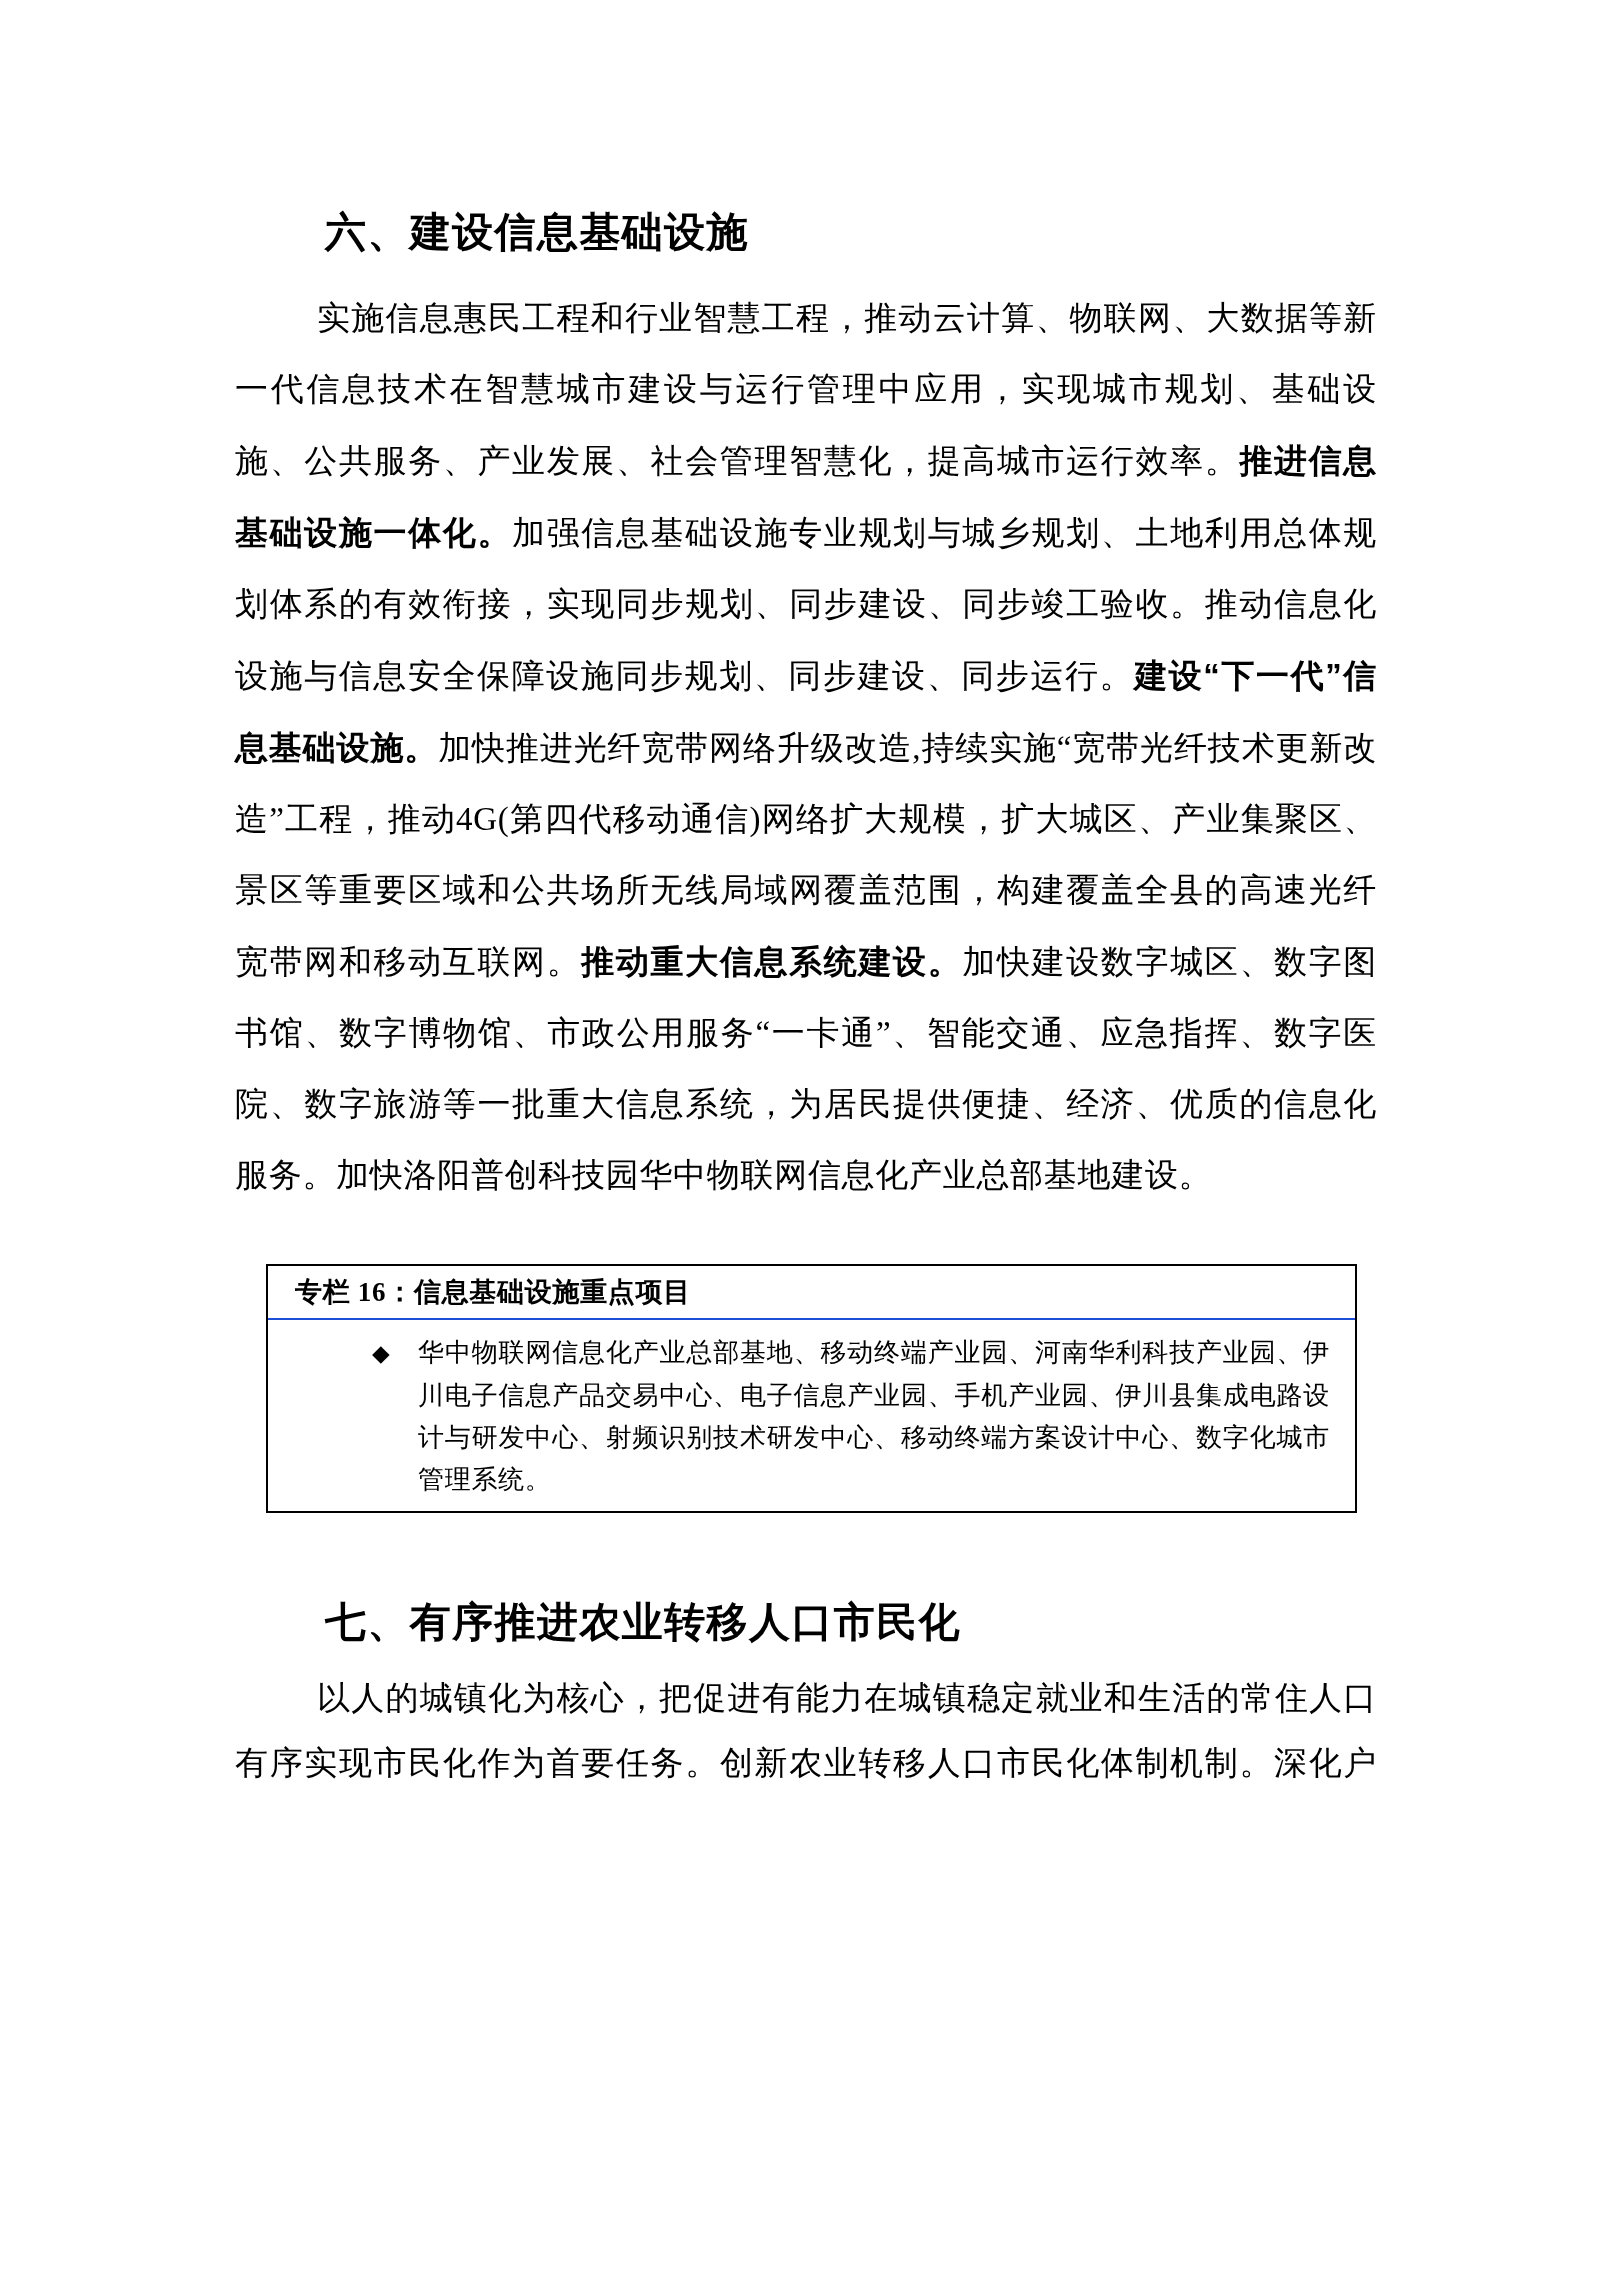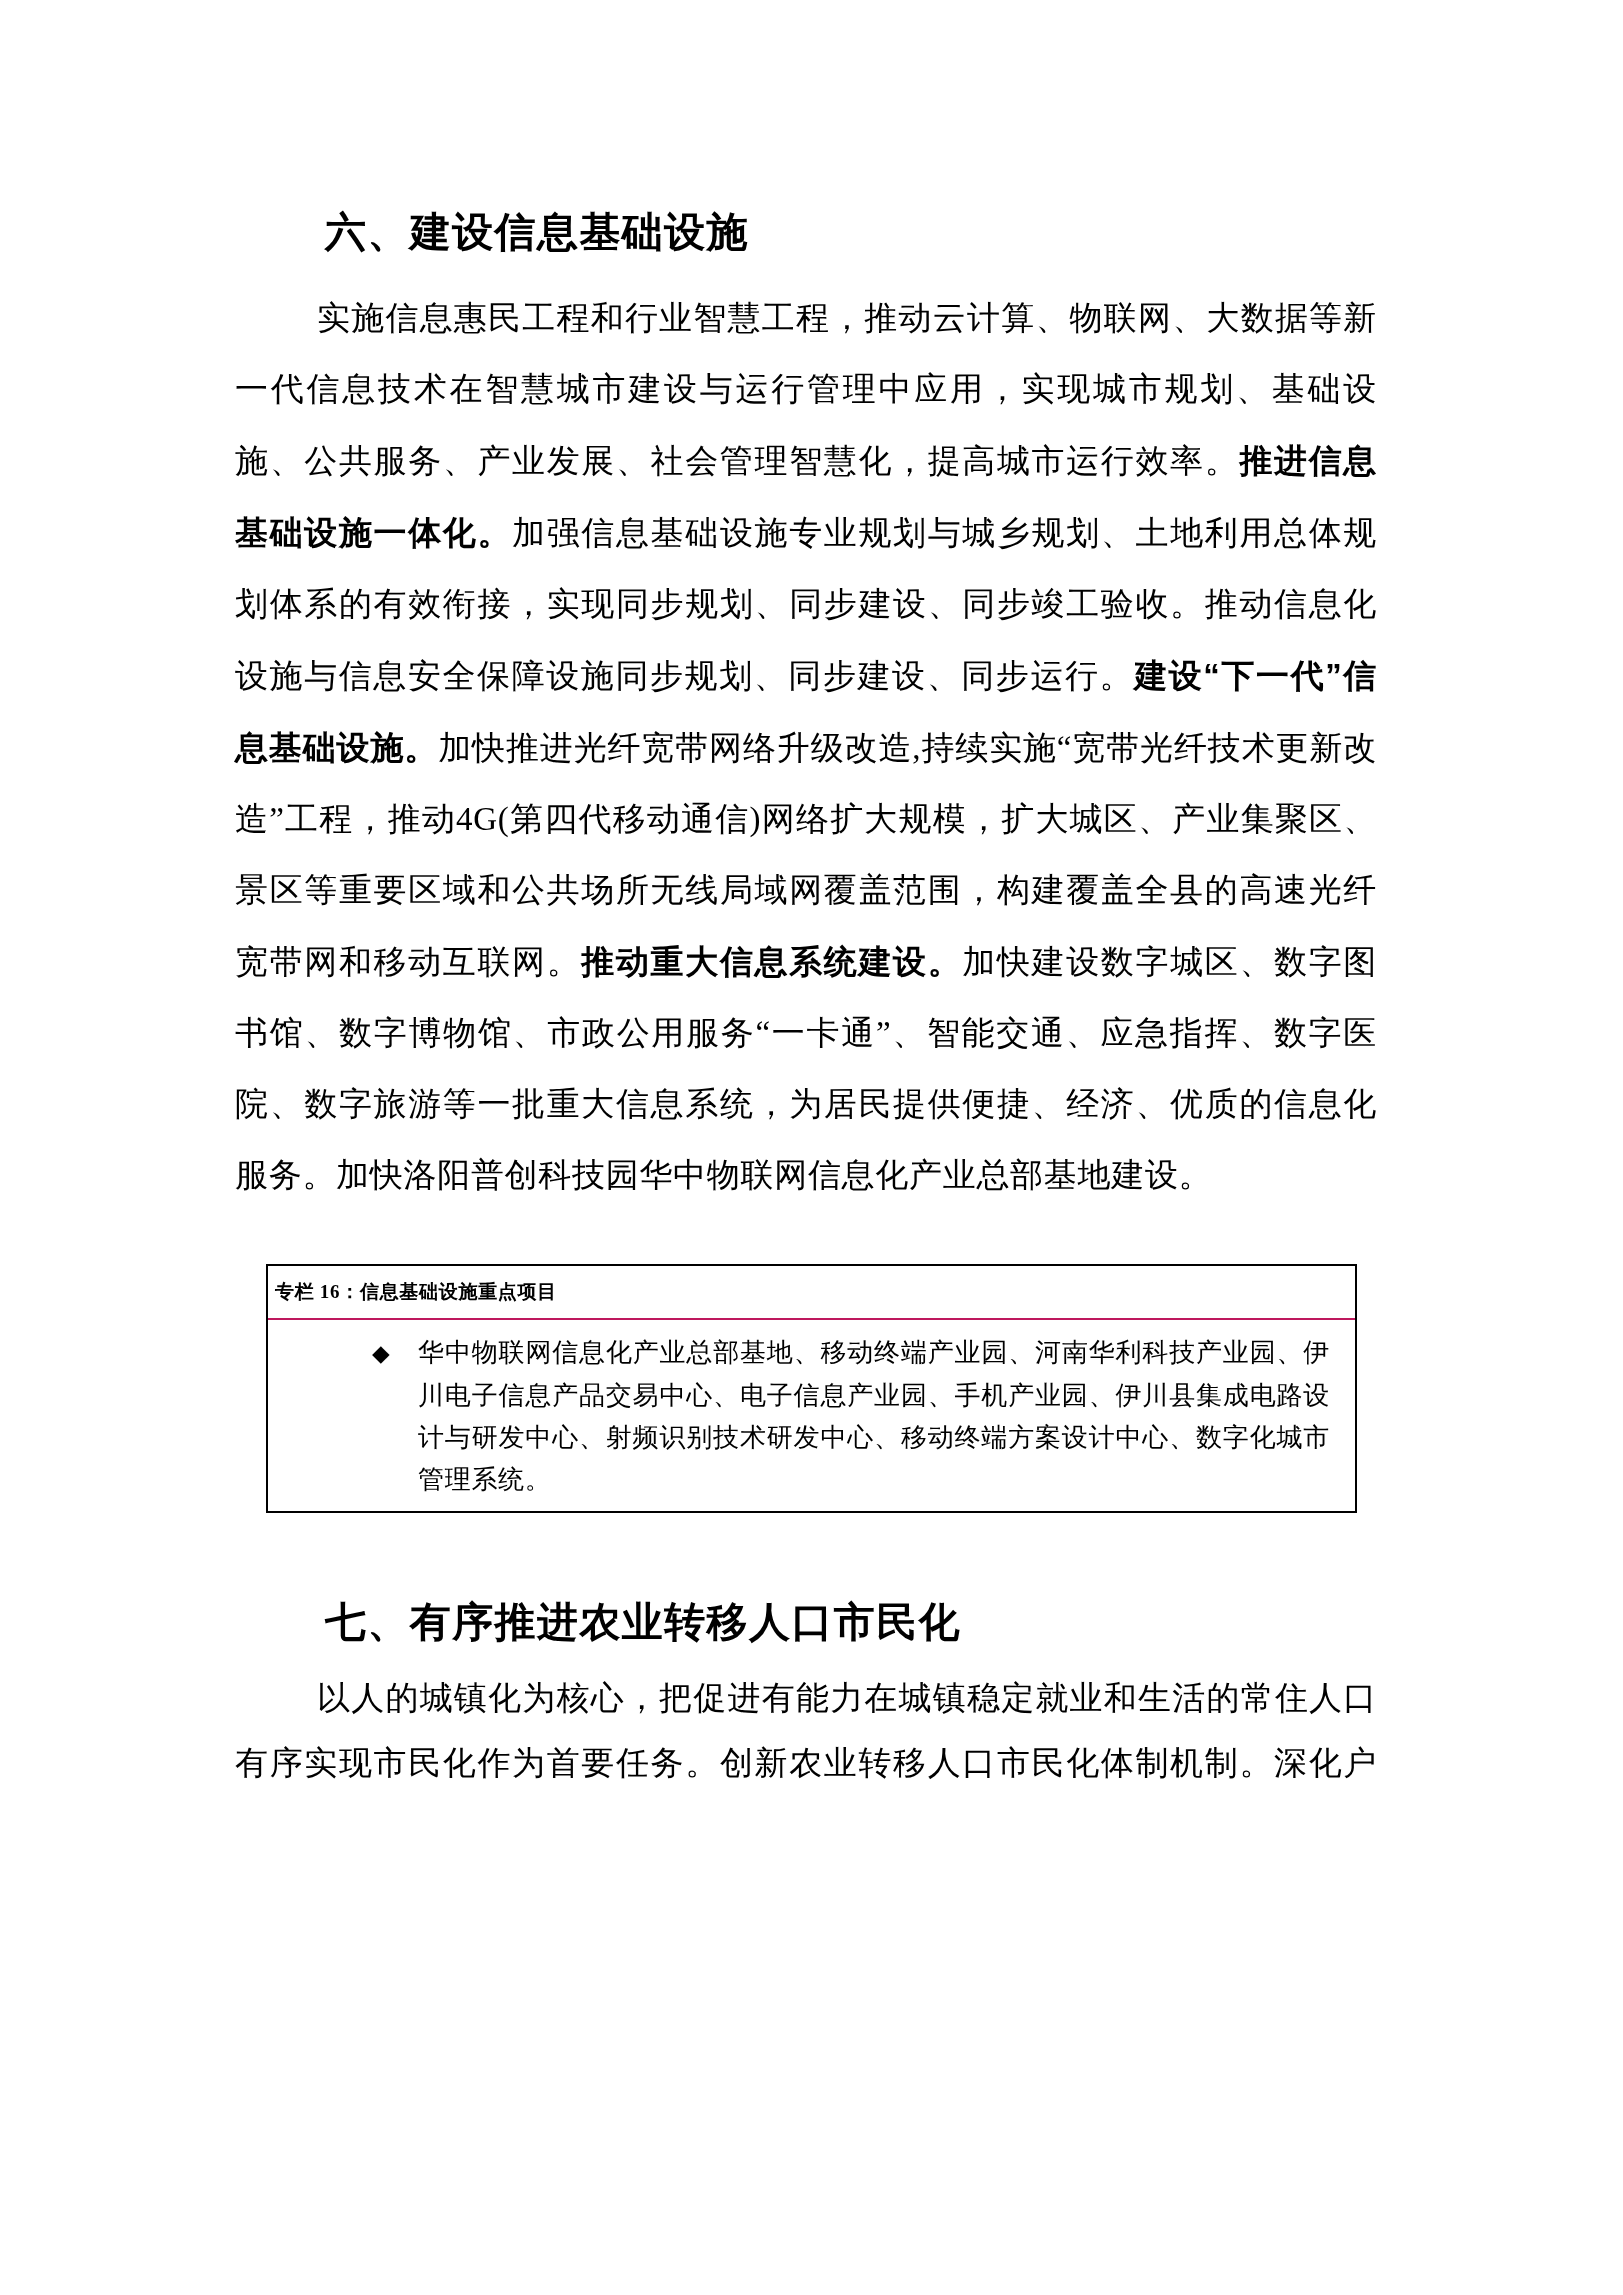--- a/index.html
+++ b/index.html
@@ -44,24 +44,24 @@
   }
   .body-para .run.bold {
     font-family: "Liberation Sans", "DejaVu Sans", sans-serif;
     font-weight: bold;
   }
   .feature-box {
     margin: 53px 20.5px 0 31px;
     border: 2.7px solid #000000;
   }
   .feature-box .box-title {
-    font-size: 19px;
+    font-size: 27px;
     line-height: 52px;
-    padding-left: 7px;
-    border-bottom: 2px solid #be185d;
+    padding-left: 27px;
+    border-bottom: 2px solid #1d4ed8;
     font-weight: 600;
     letter-spacing: 0.7px;
   }
   .feature-box .box-body {
     padding: 12.3px 24.5px 9.5px 0;
   }
   .box-item {
     font-size: 26px;
     line-height: 42px;
     text-align: justify;

